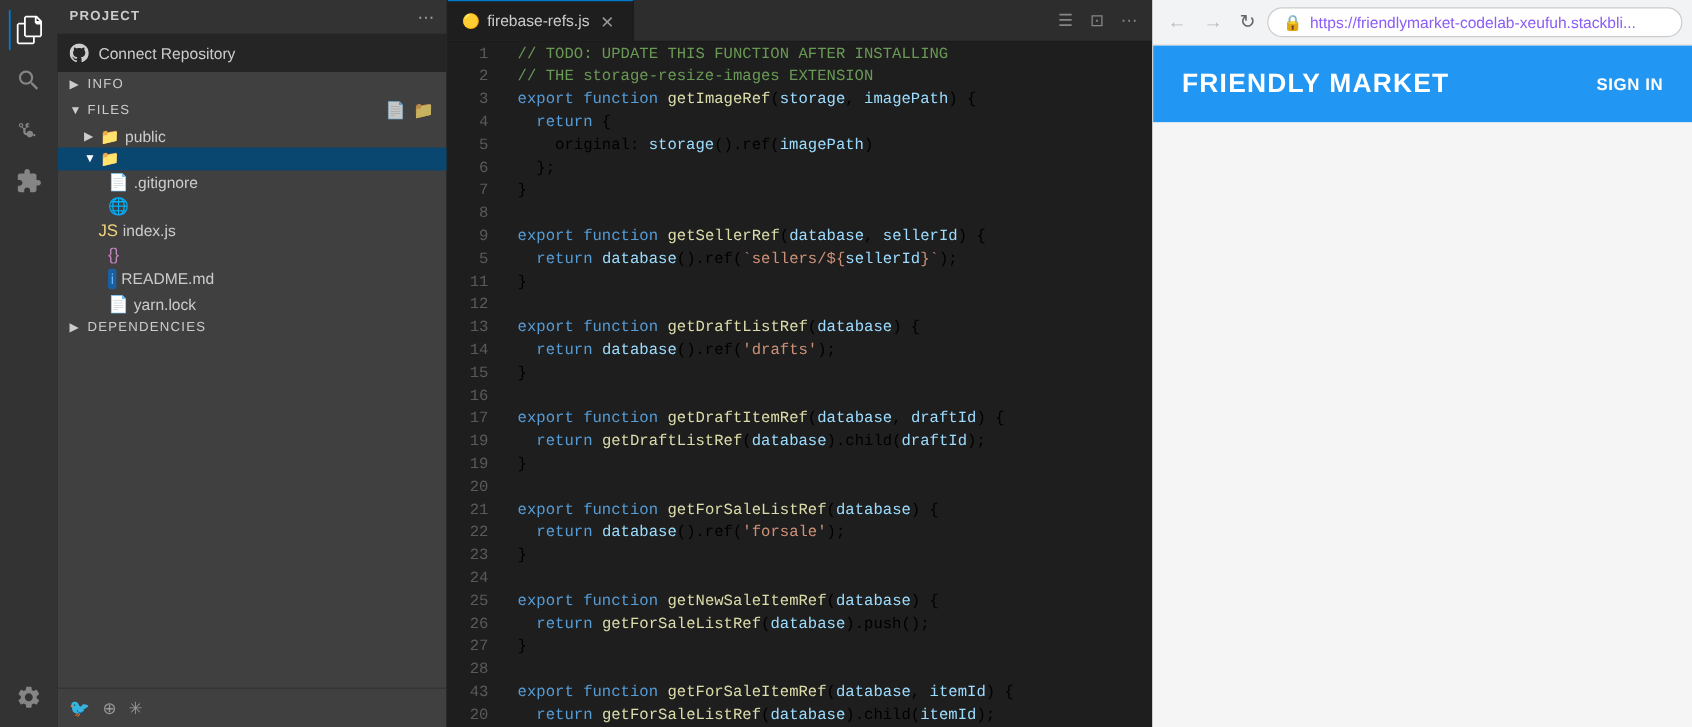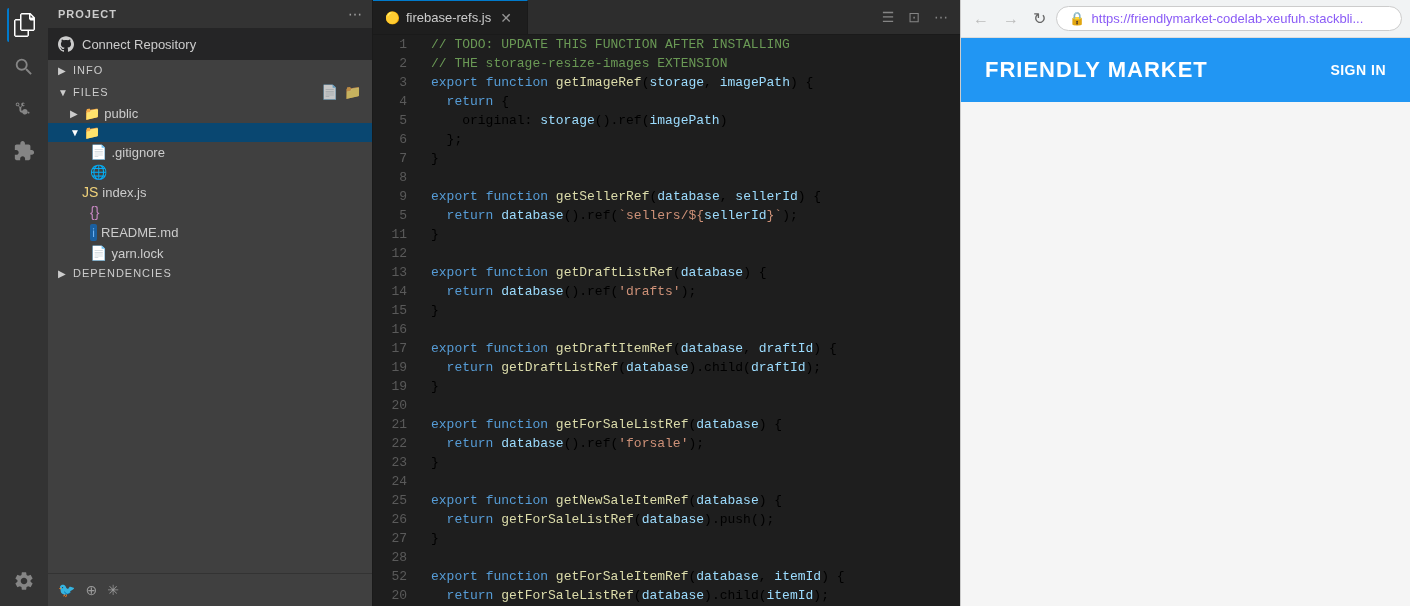--- a/index.html
+++ b/index.html
@@ -505,21 +505,21 @@
         <span class="line-number">19</span>
         <span class="line-number">20</span>
         <span class="line-number">21</span>
         <span class="line-number">22</span>
         <span class="line-number">23</span>
         <span class="line-number">24</span>
         <span class="line-number">25</span>
         <span class="line-number">26</span>
         <span class="line-number">27</span>
         <span class="line-number">28</span>
-        <span class="line-number">52</span>
+        <span class="line-number">43</span>
         <span class="line-number">20</span>
         <span class="line-number">31</span>
       </div>
     <div class="code-content" id="code-lines"><div class="code-line"><span style="color:#6a9955">// TODO: UPDATE THIS FUNCTION AFTER INSTALLING</span></div><div class="code-line"><span style="color:#6a9955">// THE storage-resize-images EXTENSION</span></div><div class="code-line"><span style="color:#569cd6">export</span> <span style="color:#569cd6">function</span> <span style="color:#dcdcaa">getImageRef</span>(<span style="color:#9cdcfe">storage</span>, <span style="color:#9cdcfe">imagePath</span>) {</div><div class="code-line">  <span style="color:#569cd6">return</span> {</div><div class="code-line">    original: <span style="color:#9cdcfe">storage</span>().ref(<span style="color:#9cdcfe">imagePath</span>)</div><div class="code-line">  };</div><div class="code-line">}</div><div class="code-line"><span>&nbsp;</span></div><div class="code-line"><span style="color:#569cd6">export</span> <span style="color:#569cd6">function</span> <span style="color:#dcdcaa">getSellerRef</span>(<span style="color:#9cdcfe">database</span>, <span style="color:#9cdcfe">sellerId</span>) {</div><div class="code-line">  <span style="color:#569cd6">return</span> <span style="color:#9cdcfe">database</span>().ref(<span style="color:#ce9178">`sellers/${<span style="color:#9cdcfe">sellerId</span>}`</span>);</div><div class="code-line">}</div><div class="code-line"><span>&nbsp;</span></div><div class="code-line"><span style="color:#569cd6">export</span> <span style="color:#569cd6">function</span> <span style="color:#dcdcaa">getDraftListRef</span>(<span style="color:#9cdcfe">database</span>) {</div><div class="code-line">  <span style="color:#569cd6">return</span> <span style="color:#9cdcfe">database</span>().ref(<span style="color:#ce9178">'drafts'</span>);</div><div class="code-line">}</div><div class="code-line"><span>&nbsp;</span></div><div class="code-line"><span style="color:#569cd6">export</span> <span style="color:#569cd6">function</span> <span style="color:#dcdcaa">getDraftItemRef</span>(<span style="color:#9cdcfe">database</span>, <span style="color:#9cdcfe">draftId</span>) {</div><div class="code-line">  <span style="color:#569cd6">return</span> <span style="color:#dcdcaa">getDraftListRef</span>(<span style="color:#9cdcfe">database</span>).child(<span style="color:#9cdcfe">draftId</span>);</div><div class="code-line">}</div><div class="code-line"><span>&nbsp;</span></div><div class="code-line"><span style="color:#569cd6">export</span> <span style="color:#569cd6">function</span> <span style="color:#dcdcaa">getForSaleListRef</span>(<span style="color:#9cdcfe">database</span>) {</div><div class="code-line">  <span style="color:#569cd6">return</span> <span style="color:#9cdcfe">database</span>().ref(<span style="color:#ce9178">'forsale'</span>);</div><div class="code-line">}</div><div class="code-line"><span>&nbsp;</span></div><div class="code-line"><span style="color:#569cd6">export</span> <span style="color:#569cd6">function</span> <span style="color:#dcdcaa">getNewSaleItemRef</span>(<span style="color:#9cdcfe">database</span>) {</div><div class="code-line">  <span style="color:#569cd6">return</span> <span style="color:#dcdcaa">getForSaleListRef</span>(<span style="color:#9cdcfe">database</span>).push();</div><div class="code-line">}</div><div class="code-line"><span>&nbsp;</span></div><div class="code-line"><span style="color:#569cd6">export</span> <span style="color:#569cd6">function</span> <span style="color:#dcdcaa">getForSaleItemRef</span>(<span style="color:#9cdcfe">database</span>, <span style="color:#9cdcfe">itemId</span>) {</div><div class="code-line">  <span style="color:#569cd6">return</span> <span style="color:#dcdcaa">getForSaleListRef</span>(<span style="color:#9cdcfe">database</span>).child(<span style="color:#9cdcfe">itemId</span>);</div><div class="code-line">}</div></div>
   </div>
 </div>
 
 <div class="browser-pane">
   <div class="browser-chrome">
     <button class="nav-btn disabled">←</button>

